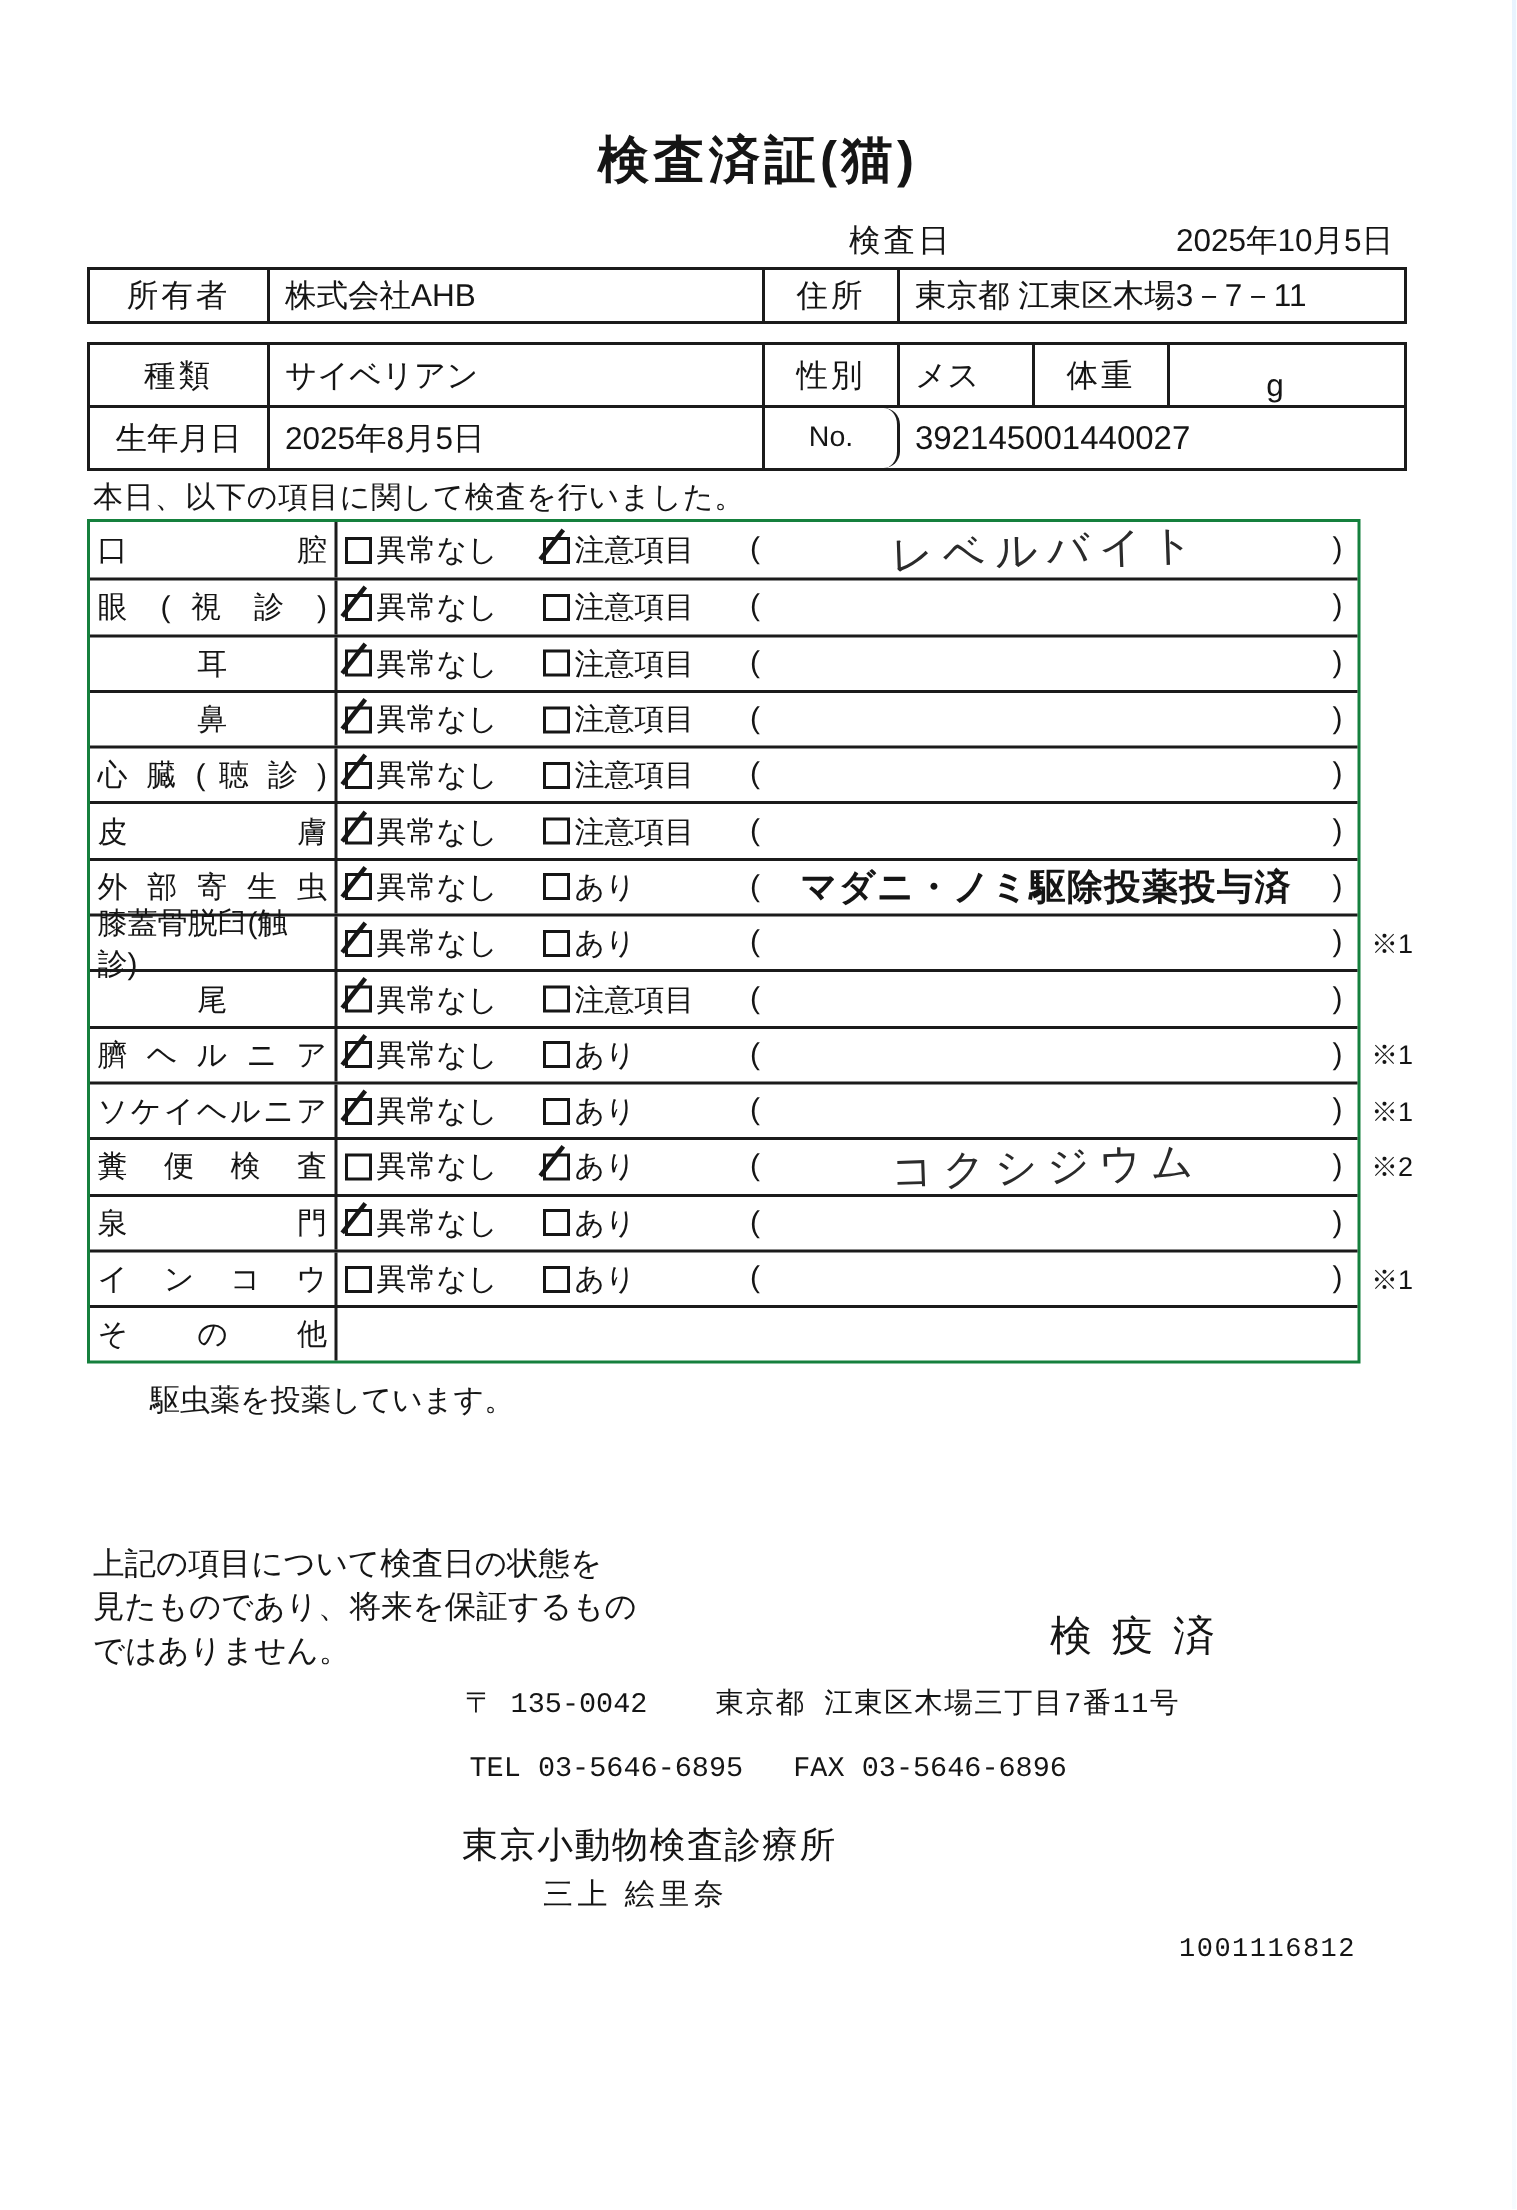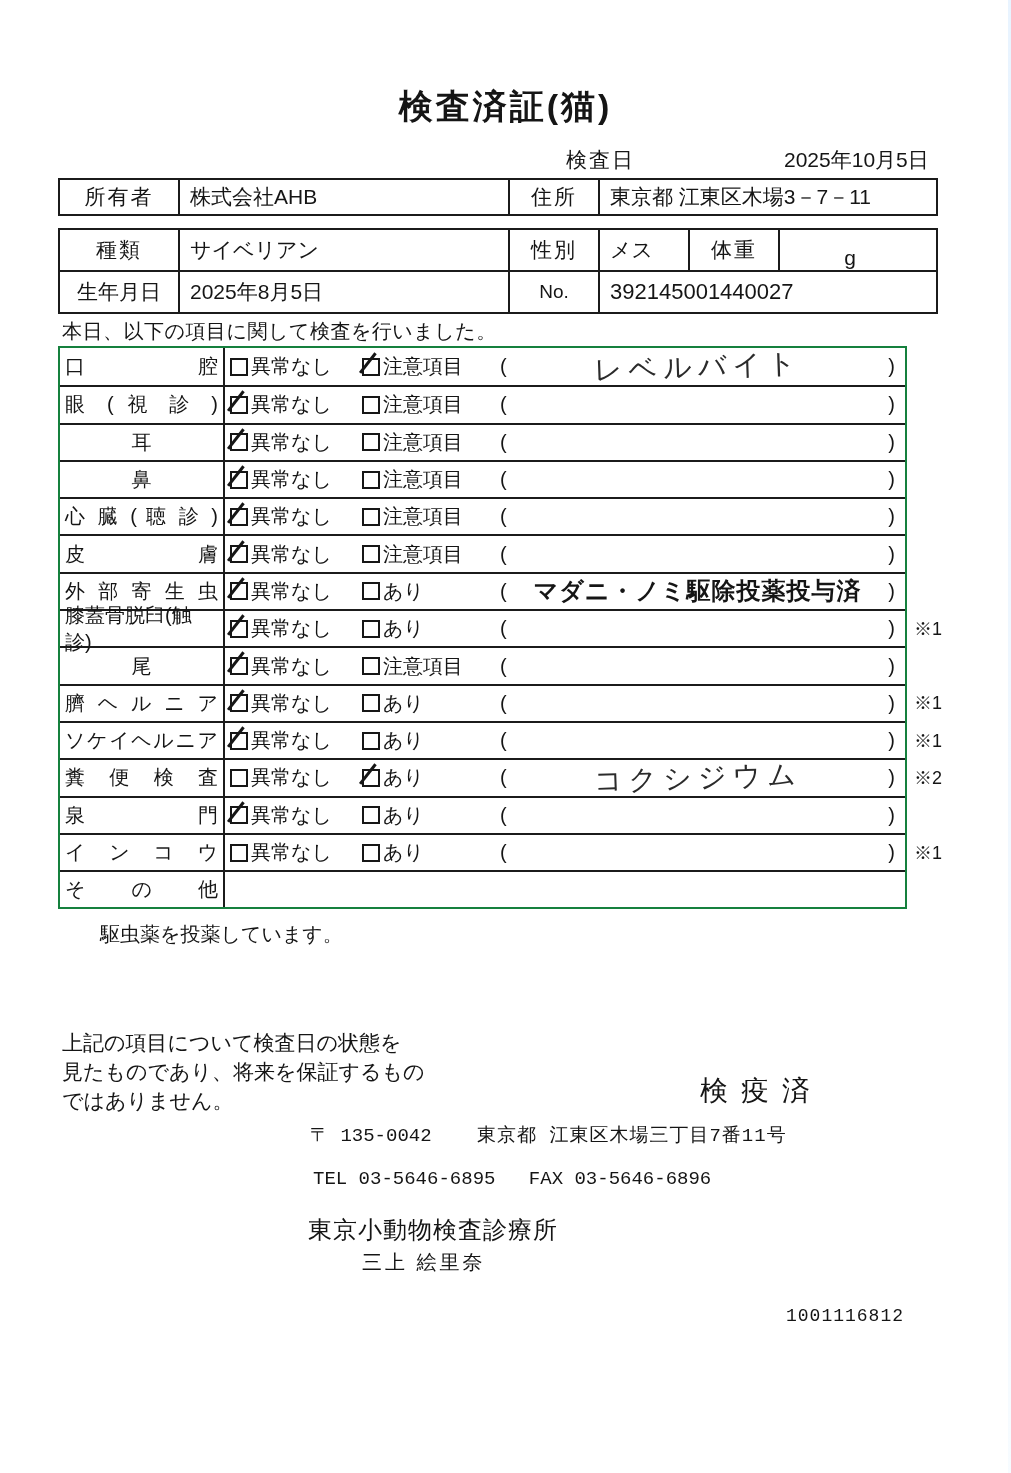--- a/index.html
+++ b/index.html
@@ -69,21 +69,21 @@
   .stamp{position:absolute;left:700px;top:1072px;font-size:28px;font-weight:500;letter-spacing:13px;}
   .postal-line{position:absolute;left:310px;top:1122px;font-size:19px;
     font-family:"Liberation Mono",monospace;}
   .postal-line .addr{margin-left:34px;letter-spacing:1px;}
   .tel-line{position:absolute;left:313px;top:1168px;font-size:19px;
     font-family:"Liberation Mono",monospace;}
   .tel-line .fax{margin-left:22px;}
   .clinic-name{position:absolute;left:308px;top:1214px;font-size:24px;letter-spacing:1px;}
   .vet-name{position:absolute;left:362px;top:1249px;font-size:20px;letter-spacing:3px;}
   .doc-number{position:absolute;left:786px;top:1290px;font-size:18px;
-    font-family:"Liberation Mono",monospace;letter-spacing:1px;margin-top:16px;}
+    font-family:"Liberation Mono",monospace;letter-spacing:1px;}
 </style>
 </head>
 <body>
 
 <div class="page">
 
   <div class="doc-title">検査済証(猫)</div>
 
   <div class="date-row">
     <span class="date-label">検査日</span>
@@ -107,21 +107,21 @@
       <div class="hcell hval w90">メス</div>
       <div class="hcell hlabel w90">体重</div>
       <div class="hcell grow weight-cell">
         <span class="num">693</span>
         <span>g</span>
       </div>
     </div>
     <div class="hrow">
       <div class="hcell hlabel w104" style="letter-spacing:0;">生年月日</div>
       <div class="hcell hval w330">2025年8月5日</div>
-      <div class="hcell hlabel w90" style="letter-spacing:0;font-size:19px;">No.</div>
+      <div class="hcell hlabel w90" style="letter-spacing:0;font-size:19px;border-radius:11px;">No.</div>
       <div class="hcell hval grow num">392145001440027</div>
     </div>
   </div>
 
   <div class="intro">本日、以下の項目に関して検査を行いました。</div>
 
   <div class="itable">
       <div class="irow">
       <div class="ilabel al-justify">
         <span>口 腔</span>

